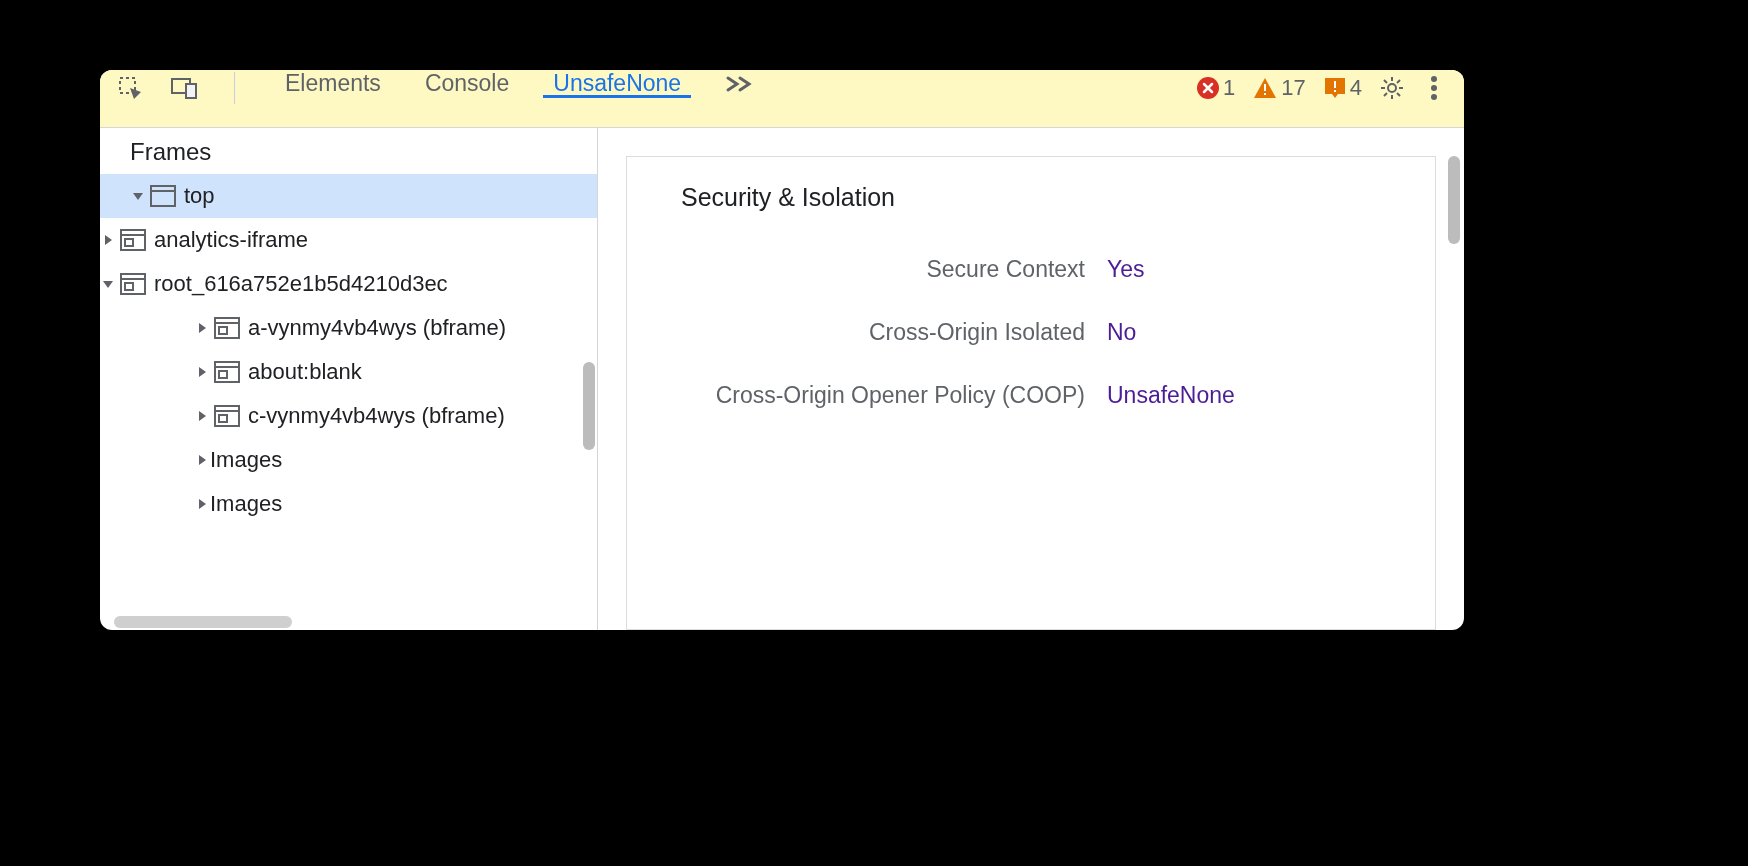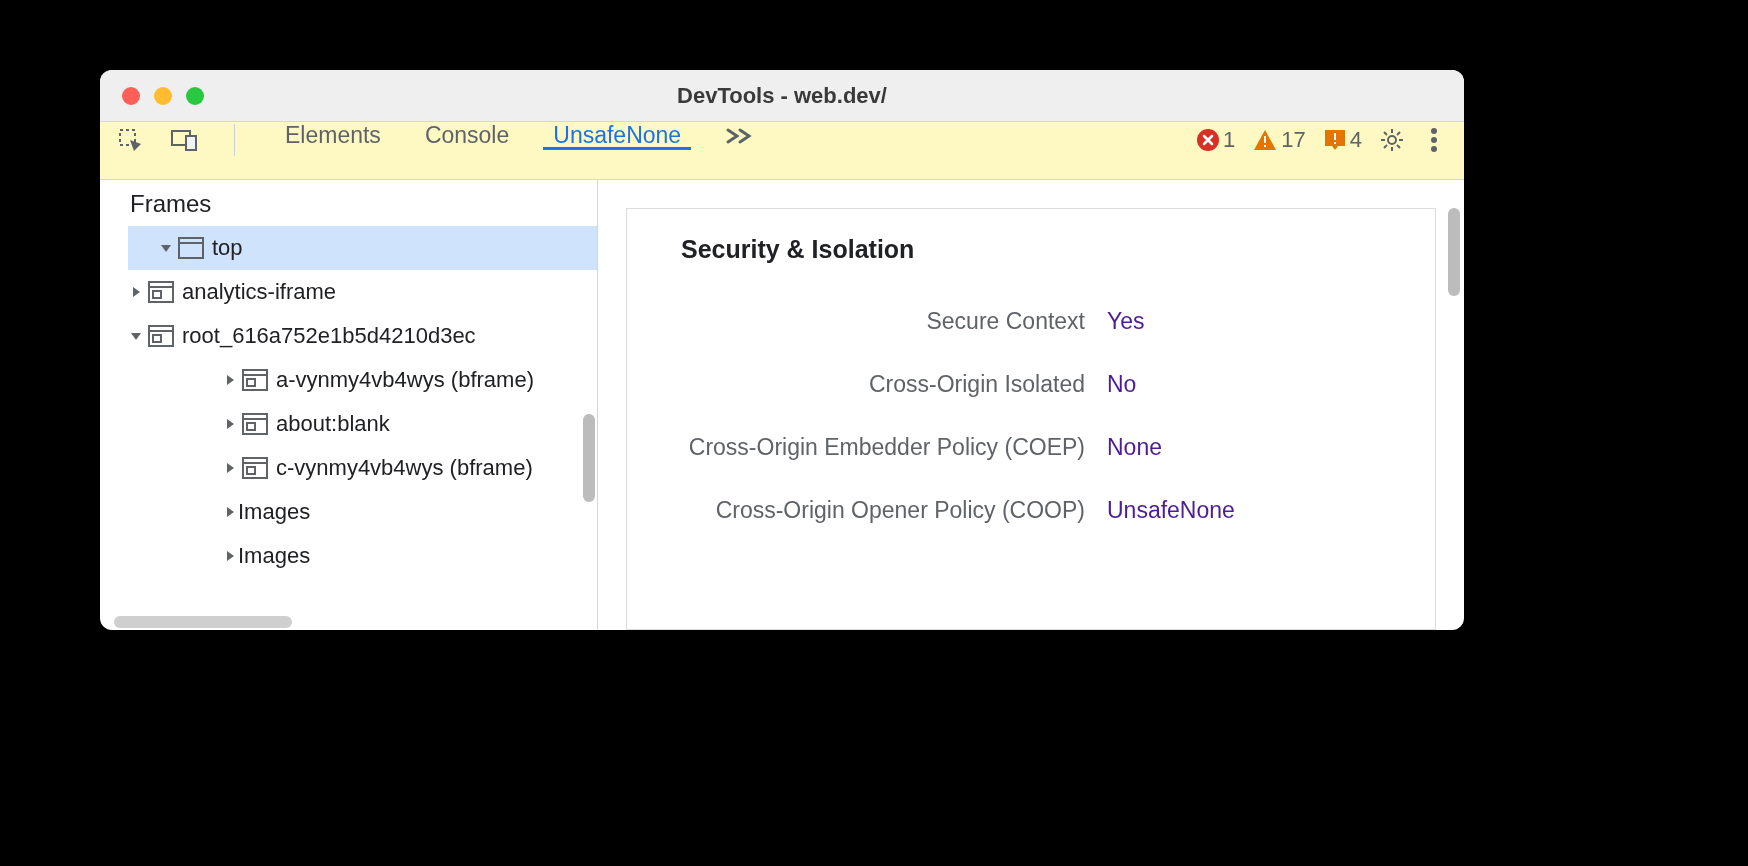--- a/index.html
+++ b/index.html
@@ -142,21 +142,20 @@
     font-size: 24px;
     color: #202124;
     font-weight: 400;
   }
   .tree {
     flex: 1;
     overflow: hidden;
     font-size: 22px;
     color: #202124;
     position: relative;
-    margin-left: 28px;
   }
   .tree-item {
     display: flex;
     align-items: center;
     height: 44px;
     white-space: nowrap;
     overflow: hidden;
     cursor: default;
   }
   .tree-item.selected {
@@ -212,21 +211,21 @@
     left: 28px;
     top: 28px;
     right: 28px;
     bottom: 0;
     border: 1px solid #dcdcdc;
     background: #fff;
     padding: 26px 0 0 0;
   }
   .card h2 {
     font-size: 25px;
-    font-weight: 700;
+    font-weight: 400;
     color: #202124;
     padding-left: 54px;
     margin-bottom: 26px;
   }
   .kv {
     display: flex;
     align-items: center;
     padding: 18px 0;
   }
   .kv .k {
@@ -240,28 +239,20 @@
     color: #4c1d95;
     font-size: 23px;
   }
   svg { display: block; }
 </style>
 </head>
 <body>
 
 <div class="window">
 
-  <div class="titlebar">
-    <div class="traffic-lights">
-      <div class="dot red"></div>
-      <div class="dot yellow"></div>
-      <div class="dot green"></div>
-    </div>
-    <div class="title">DevTools - web.dev/</div>
-  </div>
 
   <div class="toolbar">
     <div class="tb-left">
       <div class="icon-btn">
         <svg width="26" height="26" viewBox="0 0 26 26" fill="none" stroke="#5f6368" stroke-width="2">
           <rect x="3" y="3" width="15" height="15" stroke-dasharray="3 3"></rect>
           <path d="M13 13 L24 17 L17 24 Z" fill="#5f6368" stroke="none"></path>
         </svg>
       </div>
       <div class="icon-btn">
@@ -451,24 +442,20 @@
         <div id="kv-mount">
             <div class="kv">
               <div class="k">Secure Context</div>
               <div class="v">Yes</div>
             </div>
             <div class="kv">
               <div class="k">Cross-Origin Isolated</div>
               <div class="v">No</div>
             </div>
             <div class="kv">
-              <div class="k">Cross-Origin Embedder Policy (COEP)</div>
-              <div class="v">None</div>
-            </div>
-            <div class="kv">
               <div class="k">Cross-Origin Opener Policy (COOP)</div>
               <div class="v">UnsafeNone</div>
             </div>
           </div>
       </div>
     </div>
 
   </div>
 
 </div>

